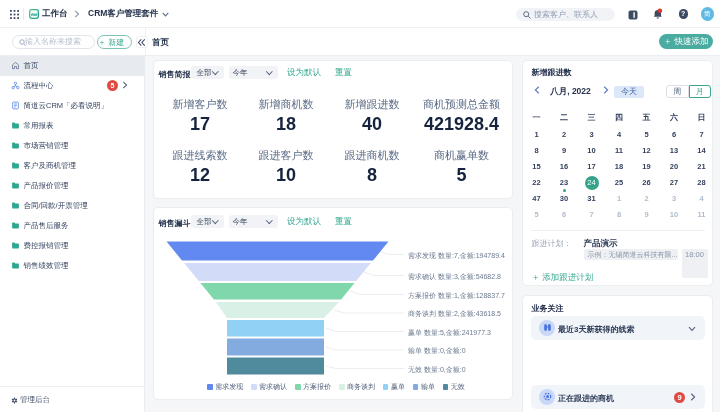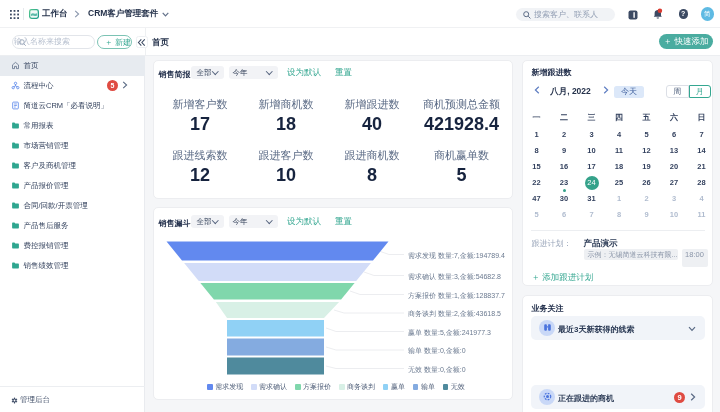--- a/index.html
+++ b/index.html
@@ -6,21 +6,21 @@
   font-family:"Liberation Sans",sans-serif;-webkit-font-smoothing:antialiased;}
 .abs{position:absolute;}
 #app{position:relative;width:720px;height:412px;}
 
 #topbar{position:absolute;left:0;top:0;width:720px;height:28px;background:#fff;border-bottom:1px solid #f0f1f3;z-index:5;padding-left:8px;}
 .tb-txt{color:#25324b;font-size:8.5px;font-weight:700;}
 #srch1{position:absolute;left:516px;top:7.5px;width:99px;height:13px;background:#f1f3f6;border-radius:7px;color:#94a0b5;font-size:8px;line-height:13px;}
 
 #toolbar{position:absolute;left:0;top:28px;width:720px;height:28px;background:#fff;border-bottom:1px solid #eceef1;z-index:4;}
 #srch2{position:absolute;left:12px;top:7px;width:83px;height:13.5px;border:1px solid #e2e5ea;background:#fff;border-radius:7px;color:#b6bfce;font-size:8px;line-height:12px;}
-#btn-new{position:absolute;left:97px;top:6.5px;width:35px;height:14.5px;border:1px solid #7cc3b4;border-radius:8px;color:#35a791;font-size:8px;line-height:13px;text-align:right;}
+#btn-new{position:absolute;left:97px;top:6.5px;width:35px;height:14.5px;border:1px solid #7cc3b4;border-radius:8px;color:#35a791;font-size:8px;line-height:13px;text-align:left;}
 #btn-col{position:absolute;left:135.5px;top:7.5px;width:12px;height:12px;border:1px solid #eef0f3;border-radius:2.5px;text-align:center;background:#fff;}
 #tab-home{position:absolute;left:152px;top:8.5px;color:#25324b;font-size:8.5px;font-weight:700;}
 #btn-quick{position:absolute;left:659px;top:5.5px;width:54px;height:15px;background:#4aaca0;border-radius:7.5px;color:#fff;font-size:8.5px;line-height:15px;text-align:center;}
 
 #sidebar{position:absolute;left:0;top:56px;width:145px;height:356px;background:#fff;border-right:1px solid #e9ebef;}
 .sitem{position:absolute;left:0;width:145px;height:20px;}
 .sitem .ic{position:absolute;left:10.5px;top:5.5px;width:9px;height:9px;}
 .sitem .lb{position:absolute;left:23.5px;top:6px;font-size:7.5px;color:#32405c;white-space:nowrap;}
 .sel{background:#e7ebf0;}
 #badge5{position:absolute;left:107px;top:4.5px;width:11px;height:11px;background:#df4b42;border-radius:6px;color:#fff;font-size:7px;line-height:11px;text-align:center;font-weight:700;}
@@ -94,21 +94,21 @@
       </svg>
   <div class="abs" style="left:678.5px;top:9px;width:9.5px;height:9.5px;border-radius:5px;background:#3c4a63;color:#fff;font-size:7px;line-height:10px;text-align:center;font-weight:700">?</div>
   <div class="abs" style="left:700.5px;top:7px;width:13.5px;height:13.5px;border-radius:7px;background:#57b7e2;color:#fff;font-size:6.5px;line-height:13.5px;text-align:center;opacity:.95">简</div>
 </div>
 
 <div id="toolbar">
       <div class="abs" style="left:145px;top:0;width:1px;height:27px;background:#eef0f2"></div>
   <div id="srch2"><svg class="abs" style="left:6px;top:3px" width="7.5" height="7.5" viewBox="0 0 8 8">
           <circle cx="3.2" cy="3.2" r="2.4" stroke="#9aa6ba" stroke-width="1" fill="none"></circle>
           <path d="M5.1 5.1 L7.2 7.2" stroke="#9aa6ba" stroke-width="1"></path>
-        </svg><span style="margin-left:1px">输入名称来搜索</span></div>
+        </svg><span style="margin-left:12px">输入名称来搜索</span></div>
   <div id="btn-new">＋ 新建</div>
   <div id="btn-col">
         <svg width="9" height="9" viewBox="0 0 10 10" style="display:block;margin:1.5px auto 0">
           <g stroke="#3c4a63" stroke-width="1.2" fill="none">
             <path d="M4.8 1.5 L1.6 5 L4.8 8.5"></path>
             <path d="M8.6 1.5 L5.4 5 L8.6 8.5"></path>
           </g>
         </svg>
       </div>
   <div id="tab-home">首页</div>
@@ -335,21 +335,21 @@
         <div style="position:absolute;left:59px;top:148.5px;width:20px;text-align:center;font-size:7.5px;font-weight:600;color:#b0bccf">7</div>
         <div style="position:absolute;left:86.5px;top:148.5px;width:20px;text-align:center;font-size:7.5px;font-weight:600;color:#b0bccf">8</div>
         <div style="position:absolute;left:114px;top:148.5px;width:20px;text-align:center;font-size:7.5px;font-weight:600;color:#b0bccf">9</div>
         <div style="position:absolute;left:141.5px;top:148.5px;width:20px;text-align:center;font-size:7.5px;font-weight:600;color:#b0bccf">10</div>
         <div style="position:absolute;left:169px;top:148.5px;width:20px;text-align:center;font-size:7.5px;font-weight:600;color:#b0bccf">11</div>
       </div>
   <div class="abs" style="left:8.5px;top:168.5px;width:174px;border-top:1px solid #eceef1"></div>
   <div class="abs" style="left:9px;top:177px;color:#9aa6ba;font-size:8px">跟进计划：</div>
   <div class="abs" style="left:61px;top:176.5px;color:#2b3a55;font-size:8.5px;font-weight:700">产品演示</div>
   <div class="abs" style="left:61px;top:188px;width:94px;height:11px;background:#eef0f3;border-radius:2px;color:#8a95a8;font-size:7px;line-height:11px;white-space:nowrap;overflow:hidden;"><span style="margin-left:4px">示例：无锡简道云科技有限...</span></div>
-  <div class="abs" style="left:159px;top:188px;width:26px;height:18px;background:#eef0f3;border-radius:2px;color:#8a95a8;font-size:7.5px;line-height:11px;text-align:center">18:00</div>
+  <div class="abs" style="left:159px;top:188px;width:26px;height:29px;background:#eef0f3;border-radius:2px;color:#8a95a8;font-size:7.5px;line-height:11px;text-align:center">18:00</div>
   <div class="abs tlink" style="left:9px;top:211px;font-size:8.5px">＋ 添加跟进计划</div>
 </div>
 
 <div class="card" style="left:521.5px;top:295px;width:191px;height:130px;">
   <div class="ctitle" style="left:9px;top:7px">业务关注</div>
   <div class="brow" style="top:20px">
     <span class="bic"><svg width="9" height="9" viewBox="0 0 12 12">
             <g fill="#4a73dd">
               <path d="M1.6 3.4 a1.6 1.6 0 0 1 1.6 -1.6 L4 1.8 a1.2 1.2 0 0 1 1.2 1.2 L5.2 9 a1.2 1.2 0 0 1 -1.2 1.2 L3.2 10.2 a1.6 1.6 0 0 1 -1.6 -1.6 Z"></path>
               <path d="M6.8 3.4 a1.2 1.2 0 0 1 1.2 -1.6 L8.8 1.8 a1.6 1.6 0 0 1 1.6 1.6 L10.4 8.6 a1.6 1.6 0 0 1 -1.6 1.6 L8 10.2 a1.2 1.2 0 0 1 -1.2 -1.2 Z"></path>

